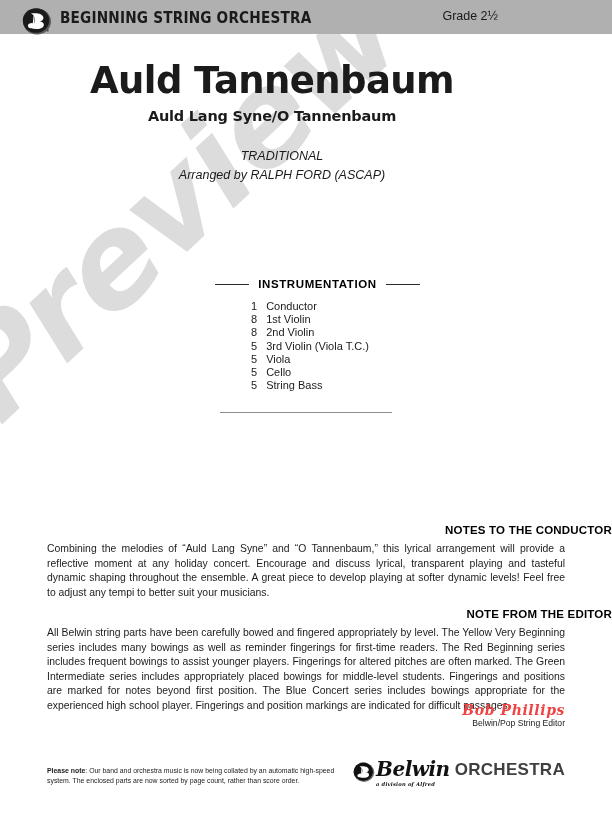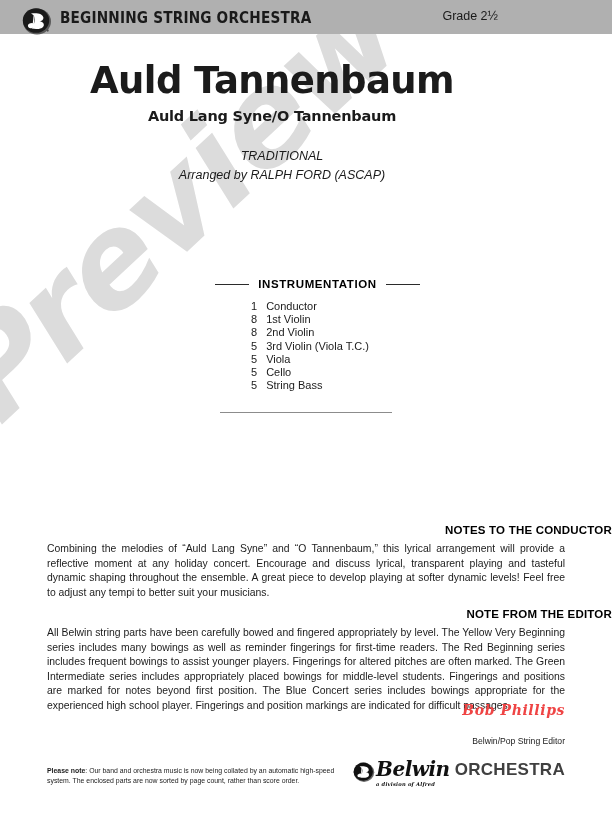--- a/index.html
+++ b/index.html
@@ -218,21 +218,21 @@
   }
   #signature-name {
     font-family: "DejaVu Serif", serif;
     font-style: italic;
     font-weight: bold;
     font-size: 14px;
     letter-spacing: 0.6px;
     color: #ef4444;
   }
   #signature-role {
-    margin-top: 18px;
+    margin-top: 0;
     font-size: 8.6px;
     color: #1b1b1b;
   }
 
   
   #footer-note {
     position: absolute;
     left: 47px;
     top: 766px;
     width: 310px;

